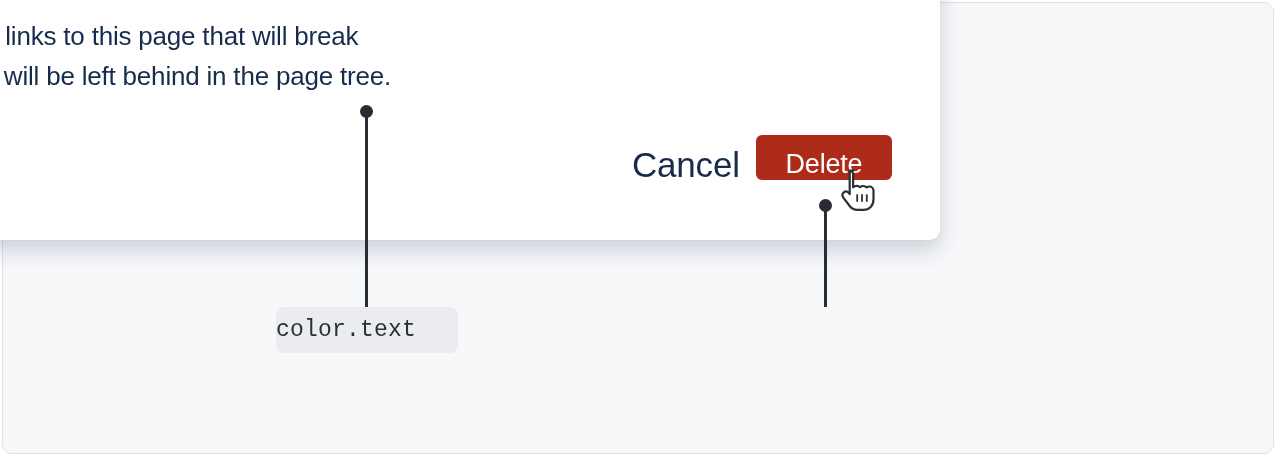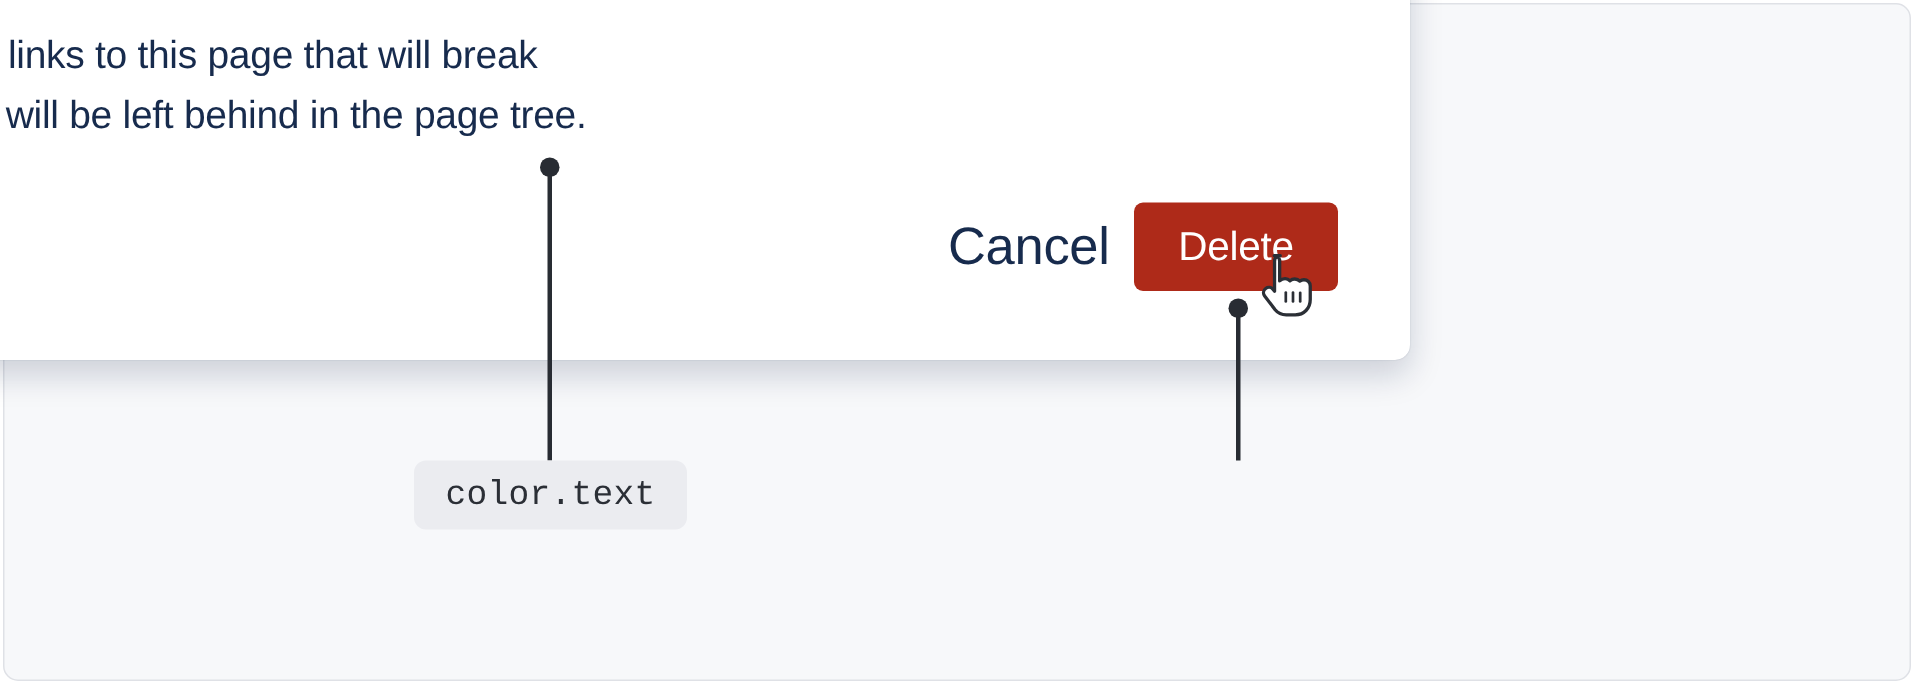--- a/index.html
+++ b/index.html
@@ -92,21 +92,21 @@
     letter-spacing: -0.2px;
     cursor: pointer;
     white-space: nowrap;
   }
 
   .btn-delete {
     position: absolute;
     left: 756px;
     top: 0px;
     width: 136px;
-    height: 59px;
+    height: 45px;
     line-height: 59px;
     text-align: center;
     background: #ae2a19;
     border: none;
     border-radius: 6px;
     color: #ffffff;
     font-family: "Liberation Sans", sans-serif;
     font-size: 27px;
     letter-spacing: -0.2px;
     cursor: pointer;
@@ -147,21 +147,20 @@
   .token-chip {
     position: absolute;
     height: 46px;
     line-height: 46px;
     background: #ebecf0;
     border-radius: 8px;
     color: #2b2f36;
     font-family: "Liberation Mono", monospace;
     font-size: 23px;
     letter-spacing: 0.2px;
-    text-align: center;
     white-space: nowrap;
     box-sizing: border-box;
   }
   .chip-text   { left: 276px; top: 307px; width: 182px; }
   .chip-danger { left: 542px; top: 307px; width: 568px; }
 </style>
 </head>
 <body>
 
 <div id="screen">

